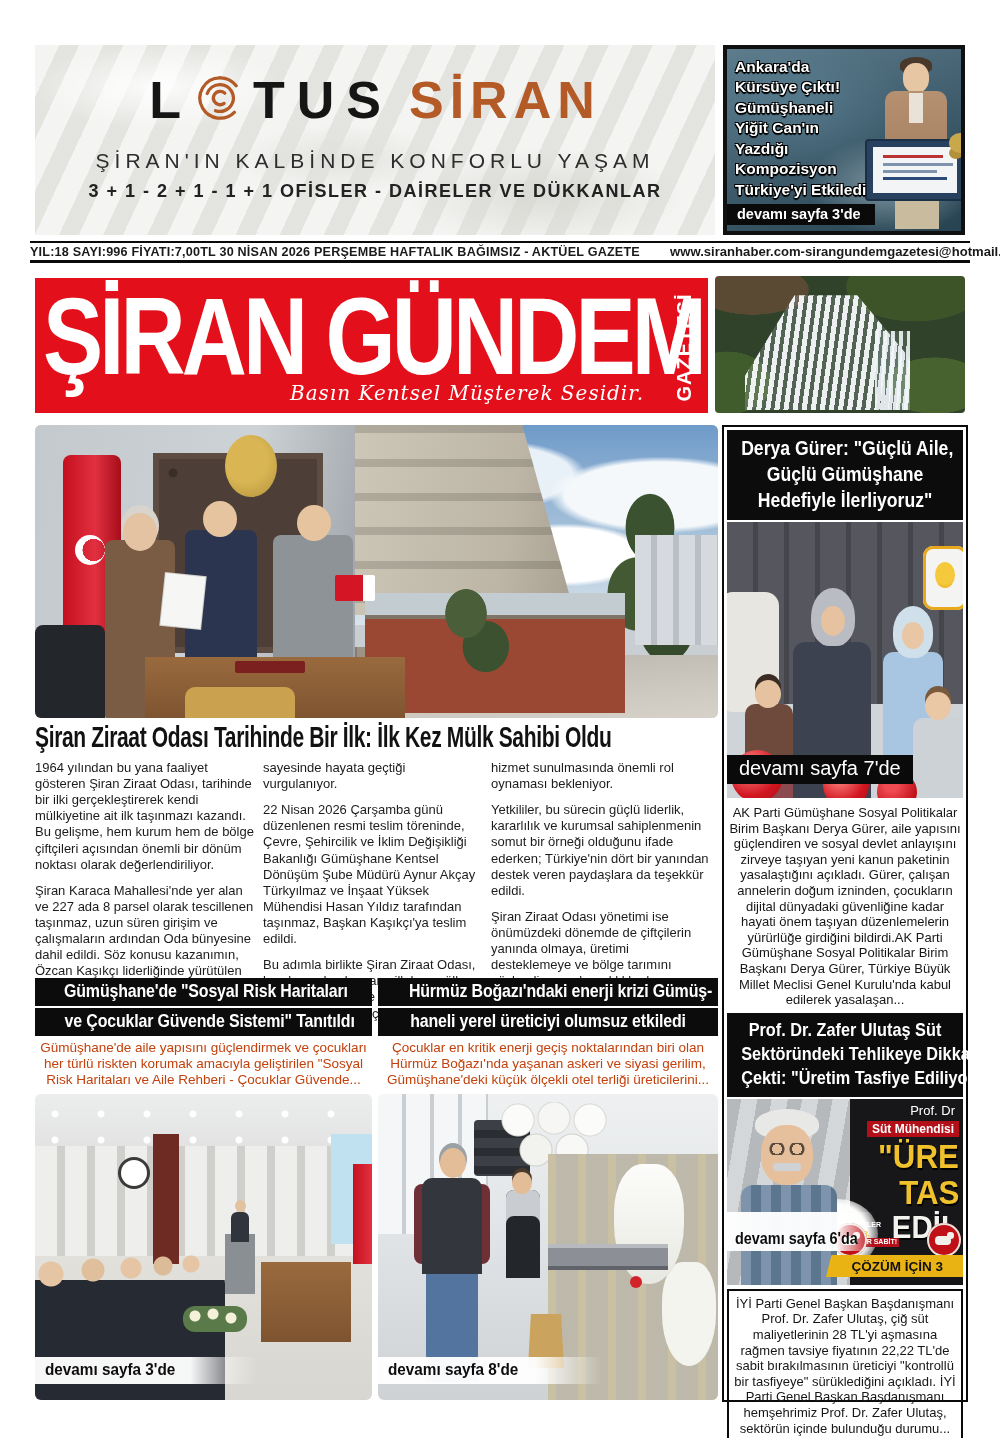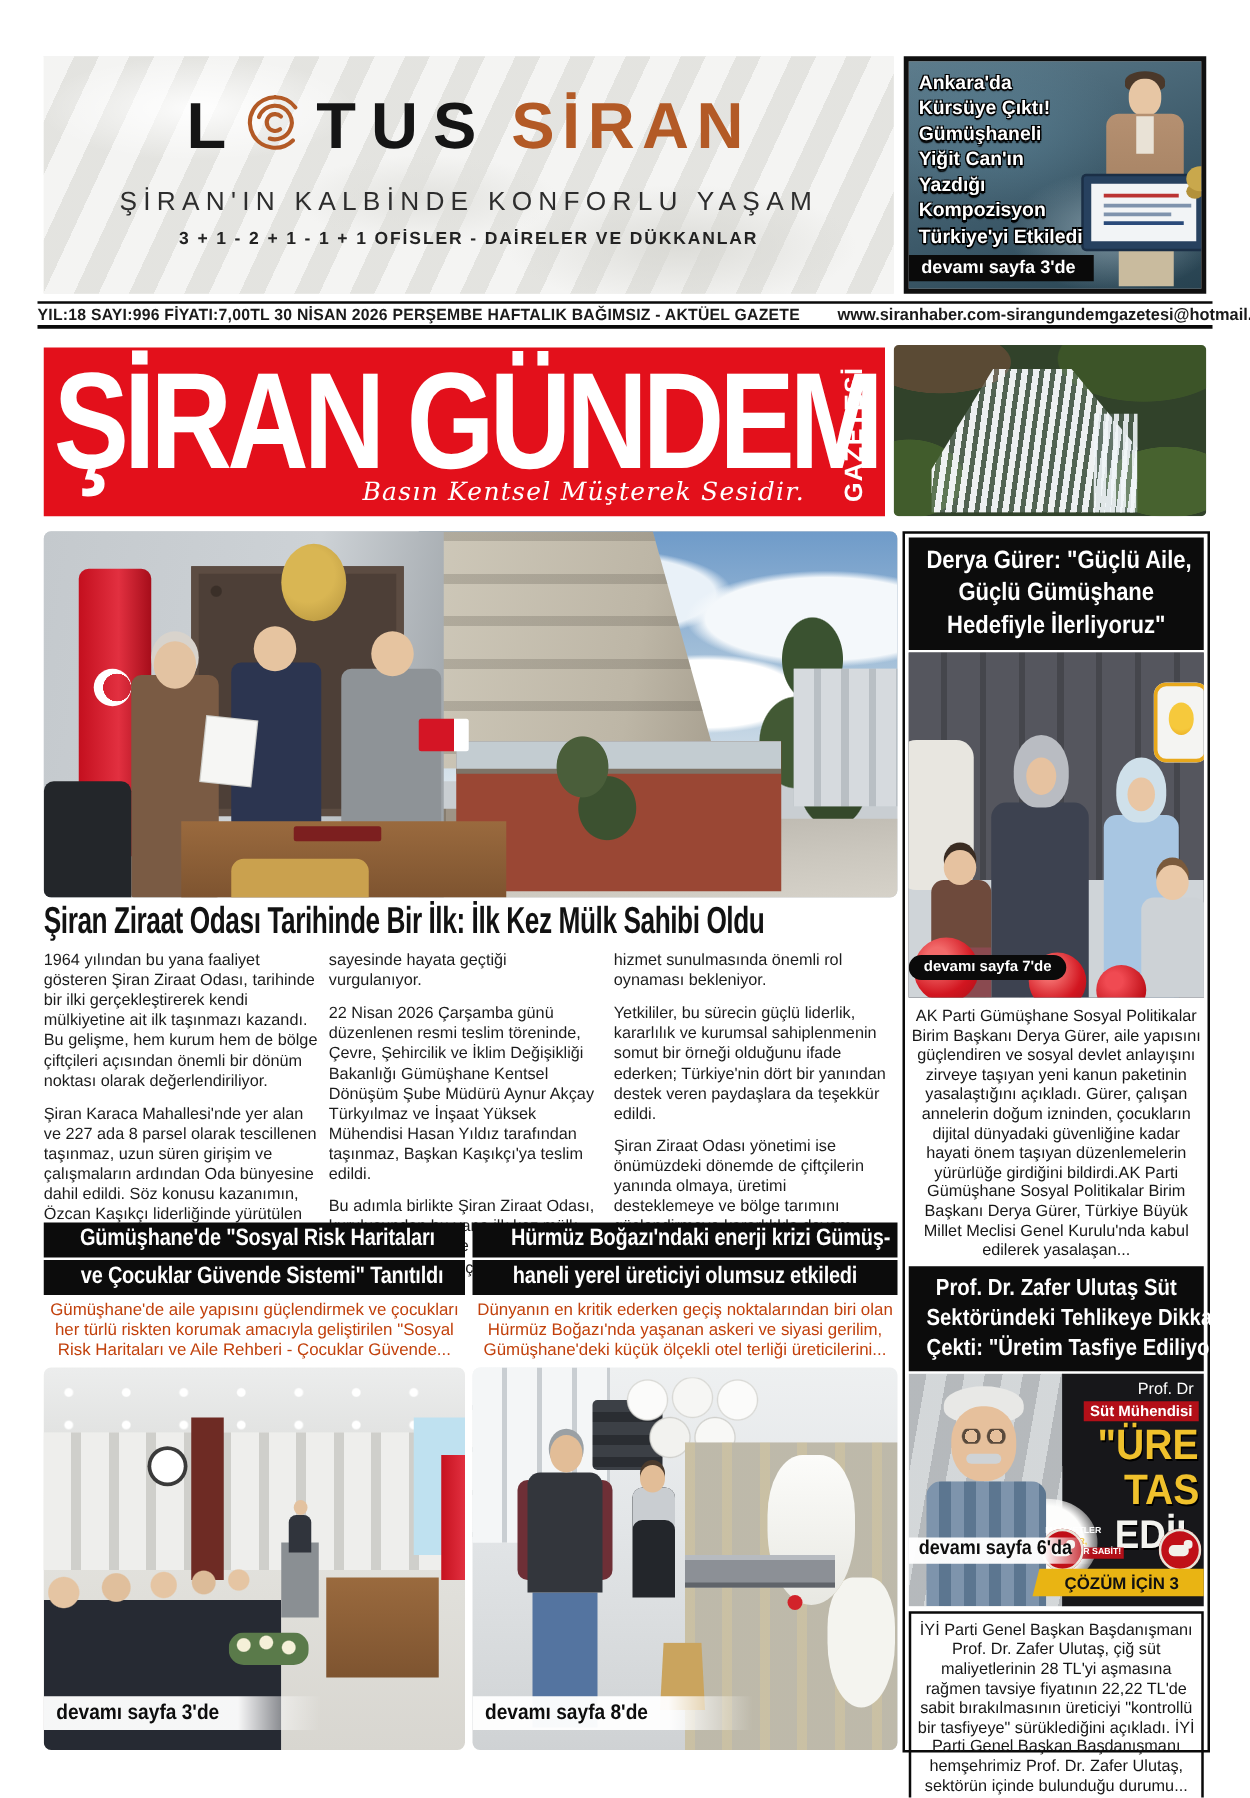--- a/index.html
+++ b/index.html
@@ -19,21 +19,21 @@
       radial-gradient(ellipse 200px 70px at 75% 80%, rgba(215,215,210,.8), transparent 70%),
       radial-gradient(ellipse 150px 50px at 45% 60%, rgba(224,224,220,.9), transparent 70%),
       repeating-linear-gradient(115deg, rgba(255,255,255,.5) 0 22px, rgba(222,222,218,.5) 22px 40px),
       #e9e9e6;
     text-align:center;
   }
   .lotus-brand { margin-top:28px; display:flex; justify-content:center; align-items:center; gap:6px; }
   .lotus-word { font-size:52px; font-weight:700; letter-spacing:14px; color:#151515; line-height:1; }
   .siran-word { font-size:52px; font-weight:700; letter-spacing:6px; color:#b35a26; line-height:1; margin-left:10px; }
   .lotus-tagline { margin-top:22px; font-size:21px; letter-spacing:5px; color:#2d2d2d; font-weight:400; }
-  .lotus-subtagline { margin-top:8px; font-size:14px; font-weight:700; letter-spacing:1.5px; color:#222; }
+  .lotus-subtagline { margin-top:8px; font-size:18px; font-weight:700; letter-spacing:1.5px; color:#222; }
 
   
   #ankara-ad {
     left:723px; top:45px; width:242px; height:190px; border:4px solid #101010; overflow:hidden;
     background:
       radial-gradient(ellipse 120px 70px at 70% 75%, rgba(190,210,220,.55), transparent 70%),
       radial-gradient(ellipse 140px 90px at 30% 30%, rgba(90,130,150,.6), transparent 75%),
       linear-gradient(160deg, #5d7c8c 0%, #3d5a6a 55%, #274250 100%);
   }
   #ankara-headline {
@@ -265,21 +265,21 @@
     background:radial-gradient(circle at 36% 32%, #f26a6a 0 18%, #d21620 60%, #a80e16 100%); }
   .dg-bal2 { left:96px; top:240px; width:46px; height:46px; border-radius:50%;
     background:radial-gradient(circle at 36% 32%, #f26a6a 0 18%, #d21620 60%, #a80e16 100%); }
   .dg-bal3 { left:150px; top:250px; width:40px; height:40px; border-radius:50%;
     background:radial-gradient(circle at 36% 32%, #f04a52 0 18%, #c01018 70%, #940a12 100%); }
   .dg-ak { left:196px; top:24px; width:44px; height:64px; border-radius:10px; background:#f4f4f2;
     box-shadow:inset 0 0 0 3px #e8a81c; }
   .dg-akbulb { left:208px; top:40px; width:20px; height:26px; border-radius:50%;
     background:radial-gradient(circle at 50% 40%, #f6c93c 0 60%, #e8a81c 100%); }
   .rc-overlay-caption { position:absolute; left:0; bottom:14px; background:#0a0a0a; color:#fff;
-    font-weight:700; font-size:12px; padding:2px 12px 4px; white-space:nowrap;border-radius:12px; }
+    font-weight:400; font-size:20px; padding:2px 12px 4px; white-space:nowrap; }
   .rc-body { text-align:center; font-size:13px; line-height:1.2; color:#161616; padding:7px 2px 5px; }
   #rc-text2 { border:2px solid #0a0a0a; margin-top:4px; padding:5px 3px; }
 
   
   #photo-zafer { width:100%; height:186px; margin-top:2px;
     background:linear-gradient(90deg,#d6d9db 0 52%, #17171a 52% 100%); }
   .zf-crowdbg { left:0; top:0; width:52%; height:100%;
     background:repeating-linear-gradient(100deg, rgba(120,125,130,.35) 0 14px, rgba(210,214,216,.6) 14px 30px); }
   .zf-milk { left:30%; top:54%; width:80px; height:70px; border-radius:50%;
     background:radial-gradient(circle, #fdfdfc 0 55%, rgba(250,250,248,.4) 75%, transparent 100%); }
@@ -300,21 +300,21 @@
   .zf-b2 { top:74px; font-size:34px; color:#f0c12c; text-shadow:1px 2px 0 #000; }
   .zf-b3 { top:110px; font-size:32px; color:#f2f2ee; text-shadow:1px 2px 0 #000; }
   .zf-small { position:absolute; right:64px; color:#fff; font-weight:700; font-size:7px; line-height:1.25; text-align:left; }
   .zf-cow { position:absolute; width:34px; height:34px; border-radius:50%;
     background:radial-gradient(circle,#c01018 0 64%, #8e0a10 100%); box-shadow:inset 0 0 0 2px #e8e4da; }
   .zf-cow::before { content:""; position:absolute; left:8px; top:13px; width:16px; height:9px; border-radius:4px; background:#f2f0ea; }
   .zf-cow::after { content:""; position:absolute; left:20px; top:9px; width:7px; height:7px; border-radius:3px; background:#f2f0ea; }
   .zf-banner { position:absolute; right:0; bottom:8px; width:58%; height:22px; background:#e9b413;
     transform:skewX(-14deg); transform-origin:bottom right; display:flex; align-items:center; justify-content:center; }
   .zf-banner > span { transform:skewX(14deg); font-weight:800; font-size:13.5px; color:#111; white-space:nowrap; }
-  .zf-caption { position:absolute; left:0; bottom:34px; width:62%; padding:0 8px 3px;
+  .zf-caption { position:absolute; left:0; bottom:34px; width:62%; padding:18px 8px 3px;
     background:linear-gradient(90deg,rgba(255,255,255,.96) 75%,rgba(255,255,255,0)); }
   .zf-caption > span { display:inline-block; color:#0d0d0d; font-weight:800; font-size:16px;
     white-space:nowrap; transform:scaleX(.9); transform-origin:left center; }
 </style>
 </head>
 <body>
 
 <div id="lotus-ad" class="abs">
   <div class="lotus-brand">
     <span class="lotus-word">L</span>
@@ -443,21 +443,21 @@
   </div>
 </div>
 
 <div id="article-energy" class="abs">
   <div class="strip">
     <span>Hürmüz Boğazı'ndaki enerji krizi Gümüş-</span>
   </div>
   <div class="strip">
     <span>haneli yerel üreticiyi olumsuz etkiledi</span>
   </div>
-  <div class="subtext">Dünyanın en kritik ederken geçiş noktalarından biri olan Hürmüz Boğazı'nda yaşanan askeri ve siyasi gerilim, Gümüşhane'deki küçük ölçekli otel terliği üreticilerini...</div>
+  <div class="subtext">Çocuklar en kritik enerji geçiş noktalarından biri olan Hürmüz Boğazı'nda yaşanan askeri ve siyasi gerilim, Gümüşhane'deki küçük ölçekli otel terliği üreticilerini...</div>
 </div>
 <div id="photo-energy" class="photo">
   <div class="pel fc-win"></div>
   <div class="pel fc-dark"></div>
   <div class="pel fc-rolls"></div>
   <div class="pel fc-machine"></div>
   <div class="pel fc-fabric"></div>
   <div class="pel fc-belt"></div>
   <div class="pel fc-btn-r"></div>
   <div class="pel fc-stool"></div>

